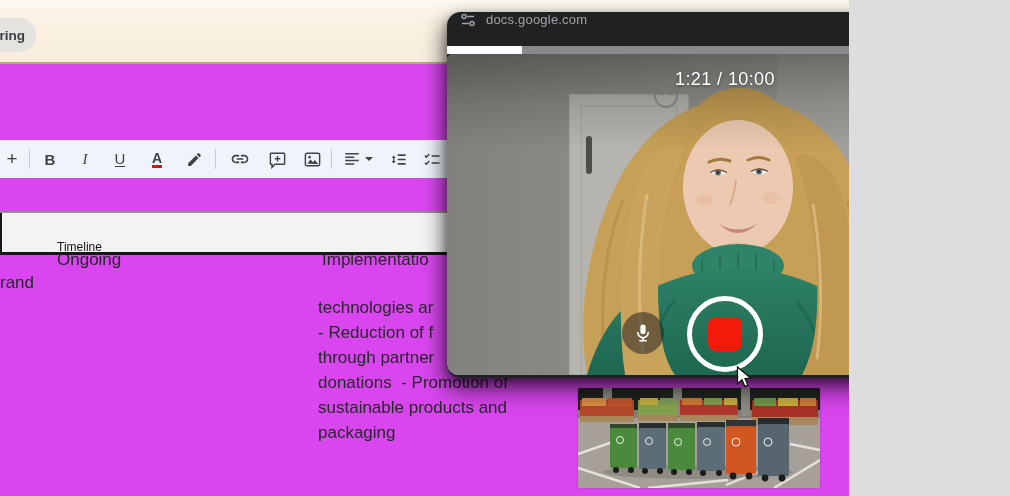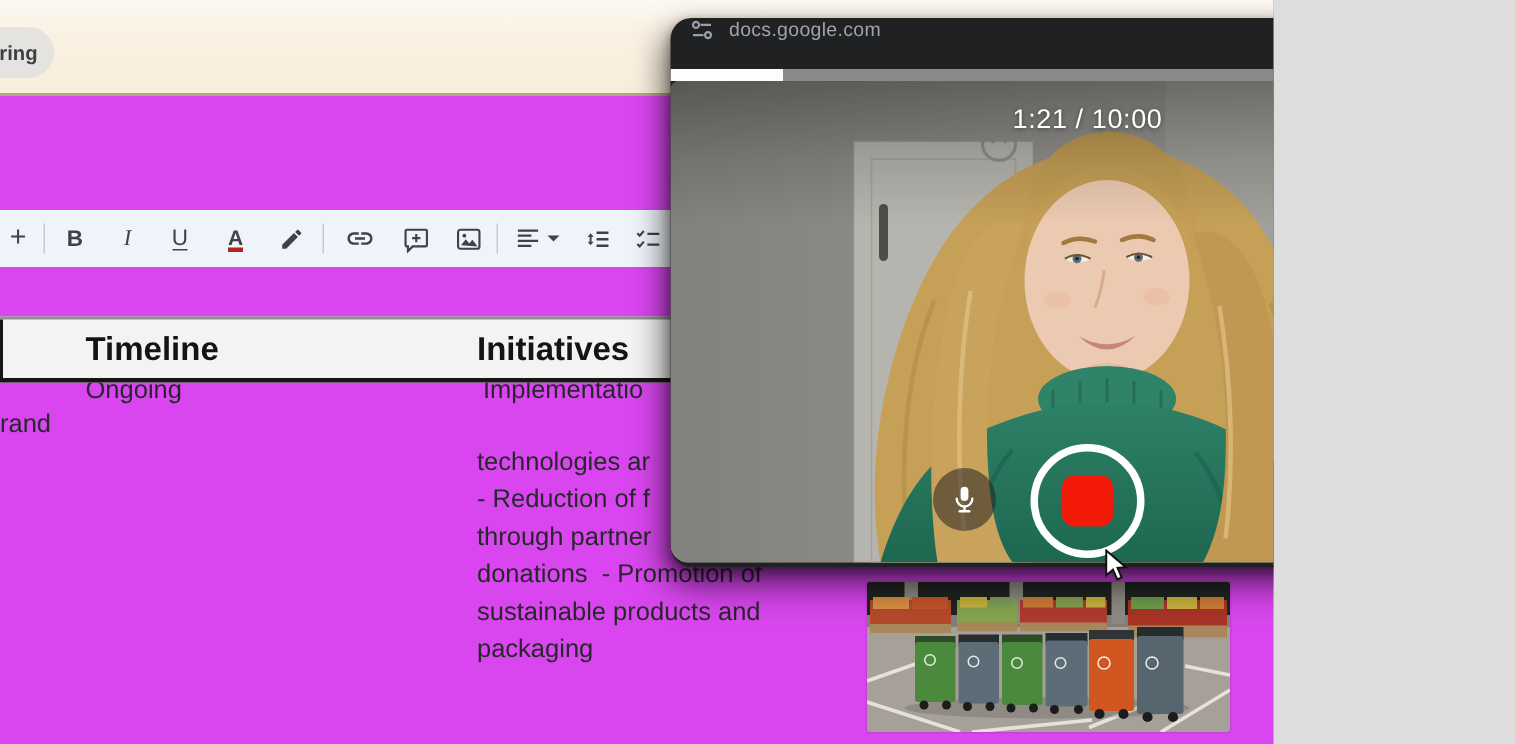--- a/index.html
+++ b/index.html
@@ -25,22 +25,22 @@
   .tb-underline { font-size:15px; border-bottom:1.5px solid #3f4347; line-height:15px; }
   .tb-color { font-size:14px; font-weight:bold; border-bottom:3px solid #b3261e; line-height:14px; }
   .tb-plus { font-size:19px; font-weight:400; }
   .caret-down { width:0; height:0; border-left:4px solid transparent; border-right:4px solid transparent; border-top:4px solid #3f4347; margin-left:4px; }
 
   
   .doc-table-header { position:absolute; left:0; top:211px; width:470px; height:44px;
     background:#f3f3f1; border-top:2px solid #8f8f8f; border-bottom:3px solid #161616;
     z-index:2; }
   .dth-leftborder { position:absolute; left:0; top:0; width:2px; height:100%; background:#161616; }
-  .dth-cell { position:absolute; top:0; height:100%; display:flex; align-items:center;
-    font-weight:bold; font-size:22px; color:#141414; }
+  .dth-cell { position:absolute; top:14px; height:100%; display:flex; align-items:center;
+    font-weight:normal; font-size:12px; color:#141414; }
   .doc-line { position:absolute; font-size:17px; color:#26282a; white-space:pre; z-index:1; }
 
   
   .bins-image { position:absolute; left:578px; top:388px; width:242px; height:100px;
     border-radius:2px; overflow:hidden; outline:1px solid rgba(0,0,0,.08); z-index:1; }
 
   .maps-pin { position:absolute; left:980px; top:394px; width:22px; height:30px; z-index:4; }
   .gray-dash { position:absolute; left:975px; top:455px; width:23px; height:2px;
     background:#dcdcdc; border-radius:1px; }
 
@@ -144,21 +144,20 @@
       <svg width="22" height="19" viewBox="0 0 24 24">
           <path d="M3 7l2 2 3.5-4M3 16l2 2 3.5-4" fill="none" stroke="#3f4347" stroke-width="1.8"></path>
           <path d="M11.5 7.5h10M11.5 16.5h10" stroke="#3f4347" stroke-width="2"></path>
         </svg>
     </div>
   </div>
 
   <div class="doc-table-header">
     <div class="dth-leftborder"></div>
     <div class="dth-cell" style="left:57px">Timeline</div>
-    <div class="dth-cell" style="left:318px">Initiatives</div>
   </div>
 
   <div class="doc-line" style="left:57px; top:250px">Ongoing</div>
   <div class="doc-line" style="left:0px; top:273px">rand</div>
   <div class="doc-line" style="left:322px; top:250px">Implementatio</div>
   <div class="doc-line" style="left:318px; top:298px">technologies ar</div>
   <div class="doc-line" style="left:318px; top:323px">- Reduction of f</div>
   <div class="doc-line" style="left:318px; top:348px">through partner</div>
   <div class="doc-line" style="left:318px; top:373px">donations  - Promotion of</div>
   <div class="doc-line" style="left:318px; top:398px">sustainable products and</div>

